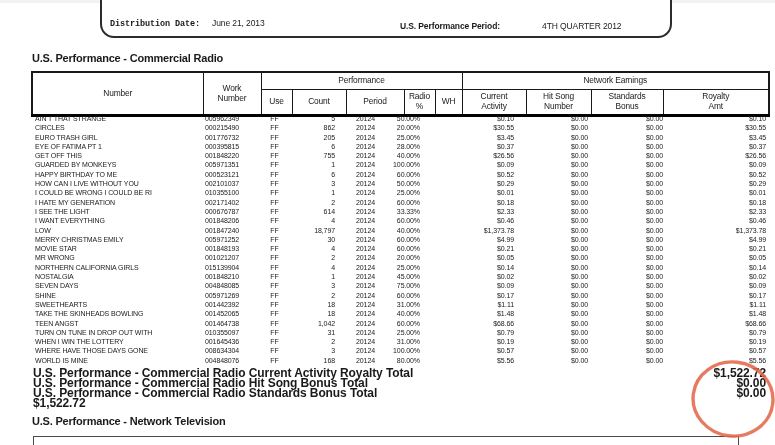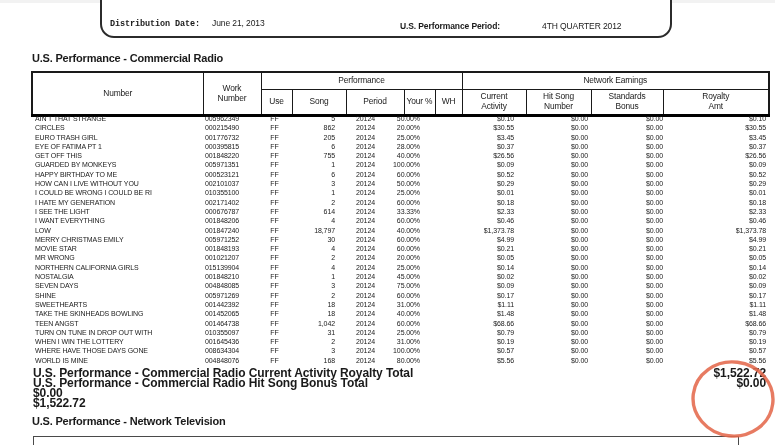--- a/index.html
+++ b/index.html
@@ -84,23 +84,23 @@
     <tbody>
       <tr class="group-row">
         <td rowspan="2">Number</td>
         <td rowspan="2">Work
 Number</td>
         <td colspan="5">Performance</td>
         <td colspan="4">Network Earnings</td>
       </tr>
       <tr class="sub-row">
         <td>Use</td>
-        <td>Song</td>
+        <td>Count</td>
         <td>Period</td>
-        <td>Your %</td>
+        <td>Radio %</td>
         <td>WH</td>
         <td>Current
 Activity</td>
         <td>Hit Song
 Number</td>
         <td>Standards
 Bonus</td>
         <td>Royalty
 Amt</td>
       </tr>
@@ -464,20 +464,21 @@
   <div class="totals">
     <div class="t-row">
       <span>U.S. Performance - Commercial Radio Current Activity Royalty Total</span>
       <span>$1,522.72</span>
     </div>
     <div class="t-row">
       <span>U.S. Performance - Commercial Radio Hit Song Bonus Total</span>
       <span>$0.00</span>
     </div>
     <div class="t-row">
+      <span>U.S. Performance - Commercial Radio Standards Bonus Total</span>
       <span>$0.00</span>
     </div>
     <div class="t-row">
       <span>$1,522.72</span>
     </div>
   </div>
 
   <div class="nt-title">U.S. Performance - Network Television</div>
   <div class="nt-box"></div>
 

